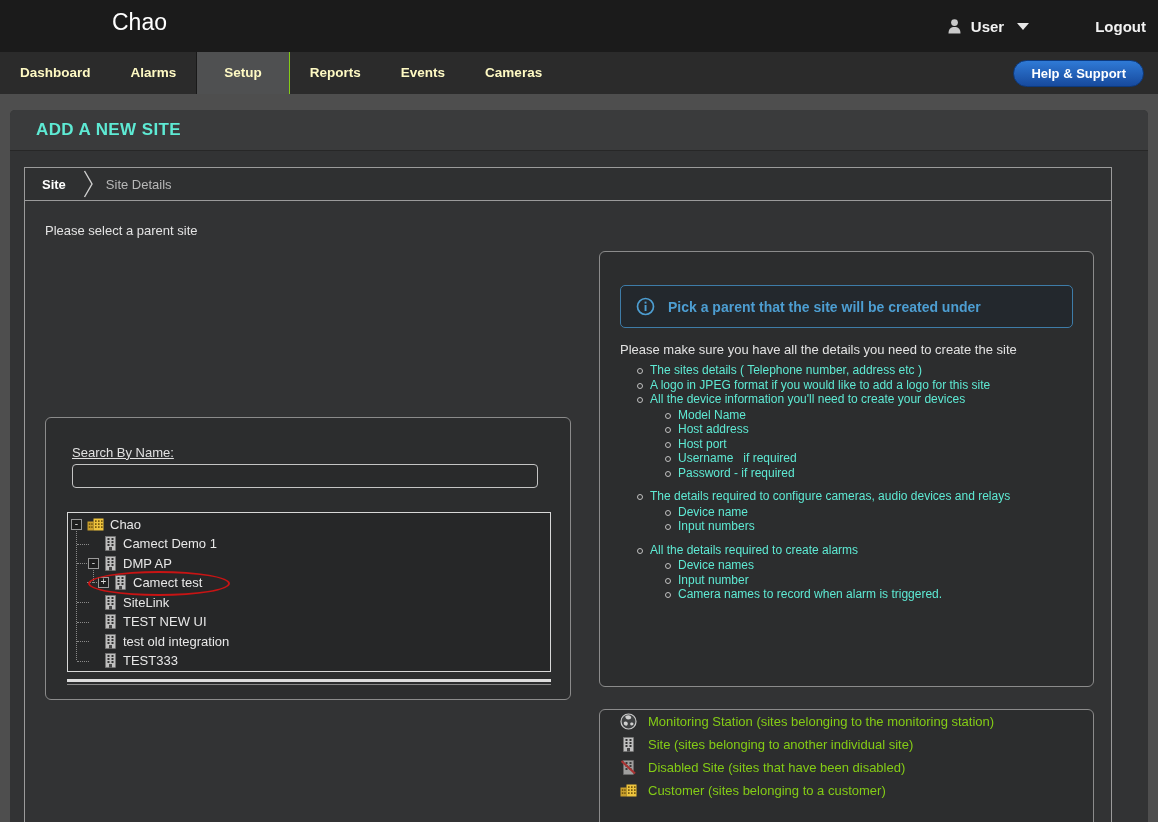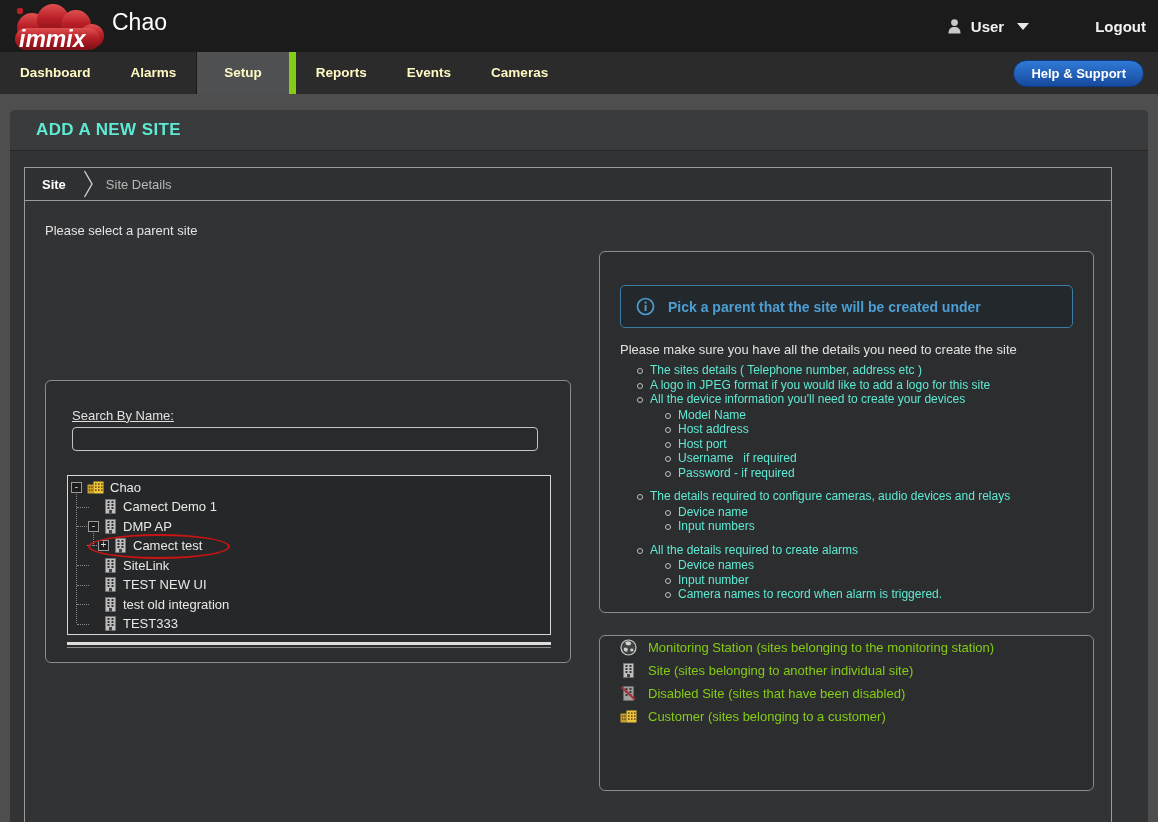--- a/index.html
+++ b/index.html
@@ -13,21 +13,21 @@
   .topbar-right { position:absolute; right:12px; top:0; height:52px; display:flex;
                   align-items:center; color:#f2f2f2; font-weight:bold; font-size:15px;gap:36px; }
   .user-menu { display:flex; align-items:center; gap:9px; cursor:pointer; }
   .caret { width:0; height:0; border-left:6px solid transparent; border-right:6px solid transparent;
            border-top:7px solid #e8e8e8; margin-left:4px; }
   .logout { margin-left:30px; cursor:pointer; }
 
   
   .navbar { height:42px; background:#2b2b2b; display:flex; align-items:stretch; position:relative; z-index:2; }
   .nav-item { line-height:42px; padding:0 20px; color:#fef9c3; font-size:13.5px; font-weight:bold; cursor:pointer; }
-  .nav-item.active { background:#4f5051; border-left:1px solid #191919; border-right:7px solid #84cc16; padding:0 27px; }
+  .nav-item.active { background:#4f5051; border-left:1px solid #191919; border-right:1px solid #84cc16; padding:0 27px; }
   .help-btn { position:absolute; right:14px; top:8px; height:27px; padding:0 17px; border-radius:14px;
               background:linear-gradient(#2f7ad6,#174a9e); border:1px solid #0d3a7e; color:#fff;
               font-weight:bold; font-size:13px; line-height:25px; cursor:pointer; }
 
   
   .panel { margin:16px 10px 0; height:712px; background:#323334; border-radius:5px 5px 0 0;
            display:flex; flex-direction:column; }
   .panel-header { height:41px; flex:none; background:#3a3b3c; border-bottom:1px solid #272727;
                   border-radius:5px 5px 0 0; display:flex; align-items:center; }
   .panel-title { padding-left:26px; font-size:17px; font-weight:bold; color:#5eead4;
@@ -61,21 +61,21 @@
   .exp-spacer::before { content:''; position:absolute; left:-11px; top:50%; width:12px; border-top:1px dotted #8a8a8a; }
   .ticon { margin-right:6px; flex:none; display:flex; }
   .tlabel { white-space:nowrap; }
   .ellipse { position:absolute; left:20px; top:58px; width:142px; height:25px;
              border:2px solid #c81414; border-radius:50%; pointer-events:none; }
   .divider  { margin:7px 0 0 21px; width:484px; height:3px; background:#dedede; }
   .divider2 { margin:2px 0 0 21px; width:484px; height:1px; background:#8a8a8a; }
 
   
   .rightcol { width:495px; }
-  .infopanel { width:495px; height:362px; border:1px solid #8b8b8b; border-radius:6px; background:#2c2d2e; }
+  .infopanel { width:495px; height:436px; border:1px solid #8b8b8b; border-radius:6px; background:#2c2d2e; }
   .callout { margin:33px 20px 0 20px; height:43px; border:1px solid #3e7ca8; border-radius:5px;
              background:#23282d; display:flex; align-items:center; color:#4d9ed2; font-weight:bold; font-size:14px; }
   .callout .iicon { margin:0 13px 0 15px; display:flex; }
   .intro { margin:14px 0 0 20px; font-size:13px; color:#e2e2e2; }
   ul.l1 { list-style:none; margin:6px 0 0; padding:0 8px 0 50px; font-size:12px; color:#5eead4; }
   ul.l1 li { line-height:14.5px; }
   ul.l2 { list-style:none; margin:1px 0 2px; padding-left:28px; }
   .bt { position:relative; display:inline-block; white-space:pre-wrap; }
   .bt::before { content:''; position:absolute; left:-13px; top:5px; width:4px; height:4px;
                 border:1px solid #c0c0c0; border-radius:50%; }
@@ -84,38 +84,20 @@
   .keypanel { width:495px; height:156px; border:1px solid #8b8b8b; border-radius:6px;
               background:#2c2d2e; margin-top:22px; }
   .key-title { margin:16px 0 8px 20px; font-size:16px; font-weight:bold; color:#ededed; letter-spacing:.5px; }
   .keyrow { display:flex; align-items:center; margin-left:18px; height:23px; font-size:13px; color:#84cc16; }
   .kicon { width:20px; margin-right:10px; display:flex; justify-content:center; flex:none; }
 </style>
 </head>
 <body>
 
 <div class="topbar">
-  <div class="logo">
-    <svg width="102" height="52" viewBox="0 0 102 52">
-      <defs>
-        <linearGradient id="redg" x1="0" y1="0" x2="0" y2="1">
-          <stop offset="0" stop-color="#e05050"></stop>
-            <stop offset="0.45" stop-color="#b91f27"></stop>
-            <stop offset="1" stop-color="#7d1016"></stop>
-        </linearGradient>
-      </defs>
-      <circle cx="14" cy="9" r="3.2" fill="#b91f27"></circle>
-      <circle cx="26" cy="26" r="15" fill="url(#redg)"></circle>
-      <circle cx="47" cy="18" r="16" fill="url(#redg)"></circle>
-      <circle cx="70" cy="23" r="15" fill="url(#redg)"></circle>
-      <circle cx="86" cy="34" r="12" fill="url(#redg)"></circle>
-      <rect x="9" y="26" width="85" height="22" rx="11" fill="url(#redg)"></rect>
-      <text x="13" y="45" font-family="Liberation Sans, sans-serif" font-size="23" font-weight="bold" font-style="italic" fill="#ffffff">immix</text>
-    </svg>
-  </div>
   <div class="station-title">Chao</div>
   <div class="topbar-right">
     <div class="user-menu">
       <span style="display:flex;">
         <svg width="15" height="16" viewBox="0 0 15 16">
           <circle cx="7.5" cy="4.6" r="3.4" fill="#c9c9c9"></circle>
           <path d="M1.5 15.5 C1.5 10.5 4 9 7.5 9 C11 9 13.5 10.5 13.5 15.5 Z" fill="#c9c9c9"></path>
         </svg>
       </span>
       <span>User</span>

